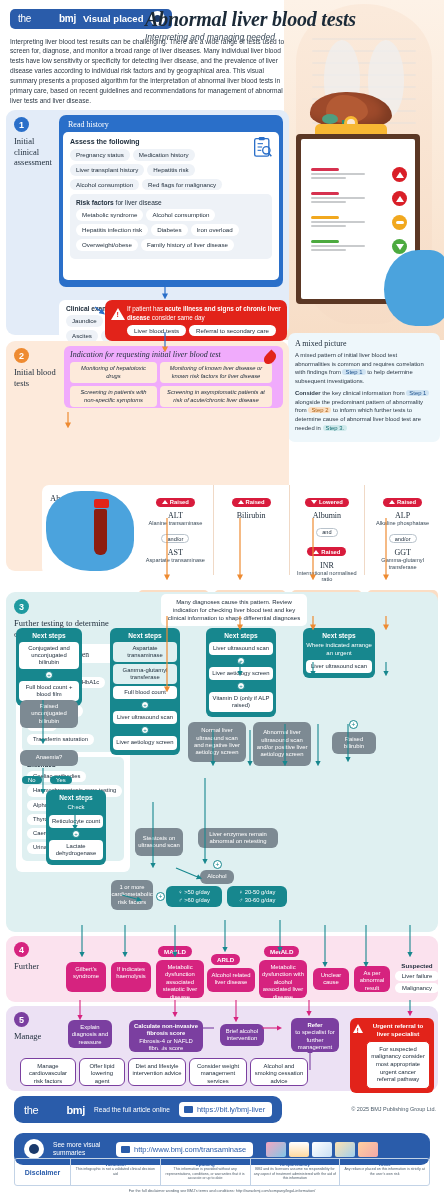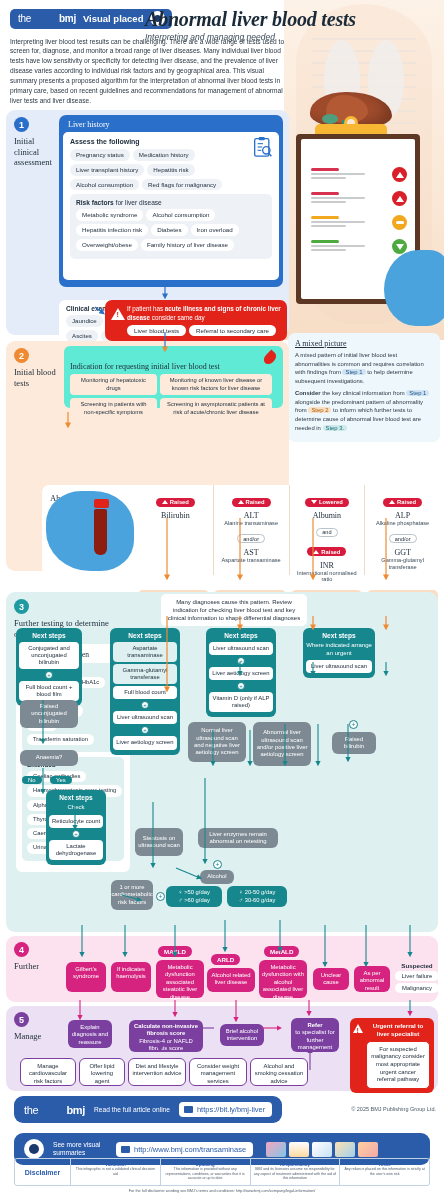--- a/index.html
+++ b/index.html
@@ -146,36 +146,36 @@
     border-left:7px solid transparent;border-right:7px solid transparent;border-bottom:12px solid #fff;
   }
   .warn-tri:after{ content:"!"; position:absolute; left:-1.5px; top:3px; font-size:7px; font-weight:700; color:#e2231a;}
   .wpill { background:#fff; color:#22303e; border-radius:8px; padding:2px 7px; font-size:6.2px; }
 
   
   .mixed {
     position:absolute; right:4px; top:333px; width:152px;
     background:#eef7fb; border-radius:7px; padding:6px 7px;
   }
-  .mixed h3 { font-family:"Liberation Serif",serif; font-size:8px; font-weight:400; margin-bottom:3px;text-decoration:underline; }
+  .mixed h3 { font-family:"Liberation Serif",serif; font-size:8px; font-weight:400; margin-bottom:3px; }
   .mixed p { font-size:5.9px; line-height:1.45; color:#2b3845; margin-bottom:4px; }
   .mixed b { font-weight:700; }
   .tag-blue { background:#cfe3f2; border-radius:3px; padding:0 3px; color:#1b4f8a; }
   .tag-orange { background:#fbdfc3; border-radius:3px; padding:0 3px; color:#a85d10; }
   .tag-teal { background:#cfeaec; border-radius:3px; padding:0 3px; color:#126b70; }
 
   
   .step2 {
     position:absolute; left:6px; top:341px; width:283px; height:230px;
     background:#fdeadb; border-radius:9px;
   }
   .s2-left { position:absolute; left:8px; top:7px; width:46px; }
   .ind-card {
     position:absolute; left:58px; top:5px; width:219px; height:62px;
-    background:#5eead4; border-radius:6px; padding:16px 6px;
+    background:#f0abfc; border-radius:6px; padding:4px 6px;font-style:italic;
   }
   .ind-title { font-family:"Liberation Serif",serif; font-size:8px; margin-bottom:3px; }
   .ind-grid { display:flex; flex-wrap:wrap; gap:3px; }
   .ind-cell {
     background:#fdeadb; border-radius:4px; padding:3px 4px;
     font-size:5.8px; line-height:1.3; text-align:center; color:#22303e;
   }
   .blood-drop {
     position:absolute; right:8px; top:5px; width:10px; height:14px;
     background:#e2231a; border-radius:0 50% 50% 50%; transform:rotate(45deg);
@@ -427,21 +427,21 @@
     </div>
     <div class="intro">Interpreting liver blood test results can be challenging. There are a wide range of tests used to screen for, diagnose, and monitor a broad range of liver diseases. Many individual liver blood tests have low sensitivity or specificity for detecting liver disease, and the prevalence of liver disease varies according to individual risk factors and by geographical area. This visual summary presents a proposed algorithm for the interpretation of abnormal liver blood tests in primary care, based on recent guidelines and recommendations for management of abnormal liver tests and liver disease.</div>
   </div>
 
   <div class="step1">
     <div class="s1-left">
       <div class="step-num n-blue">1</div>
       <div class="step-label">Initial clinical assessment</div>
     </div>
     <div class="liver-history-card">
-      <div class="lh-title">Liver history</div>
+      <div class="lh-title">Read history</div>
       <div class="lh-inner">
         <svg class="clipboard-icon" viewBox="0 0 24 26">
           <rect x="2" y="3" width="17" height="21" rx="2" fill="none" stroke="#2a6fc9" stroke-width="1.6"></rect>
           <rect x="7" y="1" width="7" height="4" rx="1" fill="#2a6fc9"></rect>
           <line x1="5.5" y1="9" x2="12" y2="9" stroke="#2a6fc9" stroke-width="1.3"></line>
           <line x1="5.5" y1="13" x2="11" y2="13" stroke="#2a6fc9" stroke-width="1.3"></line>
           <line x1="5.5" y1="17" x2="10" y2="17" stroke="#2a6fc9" stroke-width="1.3"></line>
           <circle cx="16" cy="17" r="4.4" fill="none" stroke="#2a6fc9" stroke-width="1.6"></circle>
           <line x1="19" y1="20.5" x2="22" y2="24" stroke="#2a6fc9" stroke-width="1.8"></line>
         </svg>
@@ -543,32 +543,32 @@
     <div class="abn-label">Abnormality</div>
     <div class="gloved-hand-ill" style="left:4px;top:6px;width:88px;height:80px"></div>
     <div class="tube-cap" style="left:52px;top:14px"></div>
     <div class="tube" style="left:52px;top:24px"></div>
     <div class="abn-cols">
       <div class="abn-col">
         <span class="badge">
             <i class="ar-up"></i>
             <span>Raised</span>
           </span>
-        <div class="an-name">Bilirubin</div>
+        <div class="an-name">ALT</div>
+        <div class="an-sub">Alanine transaminase</div>
+        <div class="andor">and/or</div>
+        <div class="an-name">AST</div>
+        <div class="an-sub">Aspartate transaminase</div>
       </div>
       <div class="abn-col">
         <span class="badge">
             <i class="ar-up"></i>
             <span>Raised</span>
           </span>
-        <div class="an-name">ALT</div>
-        <div class="an-sub">Alanine transaminase</div>
-        <div class="andor">and/or</div>
-        <div class="an-name">AST</div>
-        <div class="an-sub">Aspartate transaminase</div>
+        <div class="an-name">Bilirubin</div>
       </div>
       <div class="abn-col">
         <span class="badge">
             <i class="ar-dn"></i>
             <span>Lowered</span>
           </span>
         <div class="an-name">Albumin</div>
         <div class="andor">and</div>
         <div style="margin:1px 0"><span class="badge">
               <i class="ar-up"></i>

